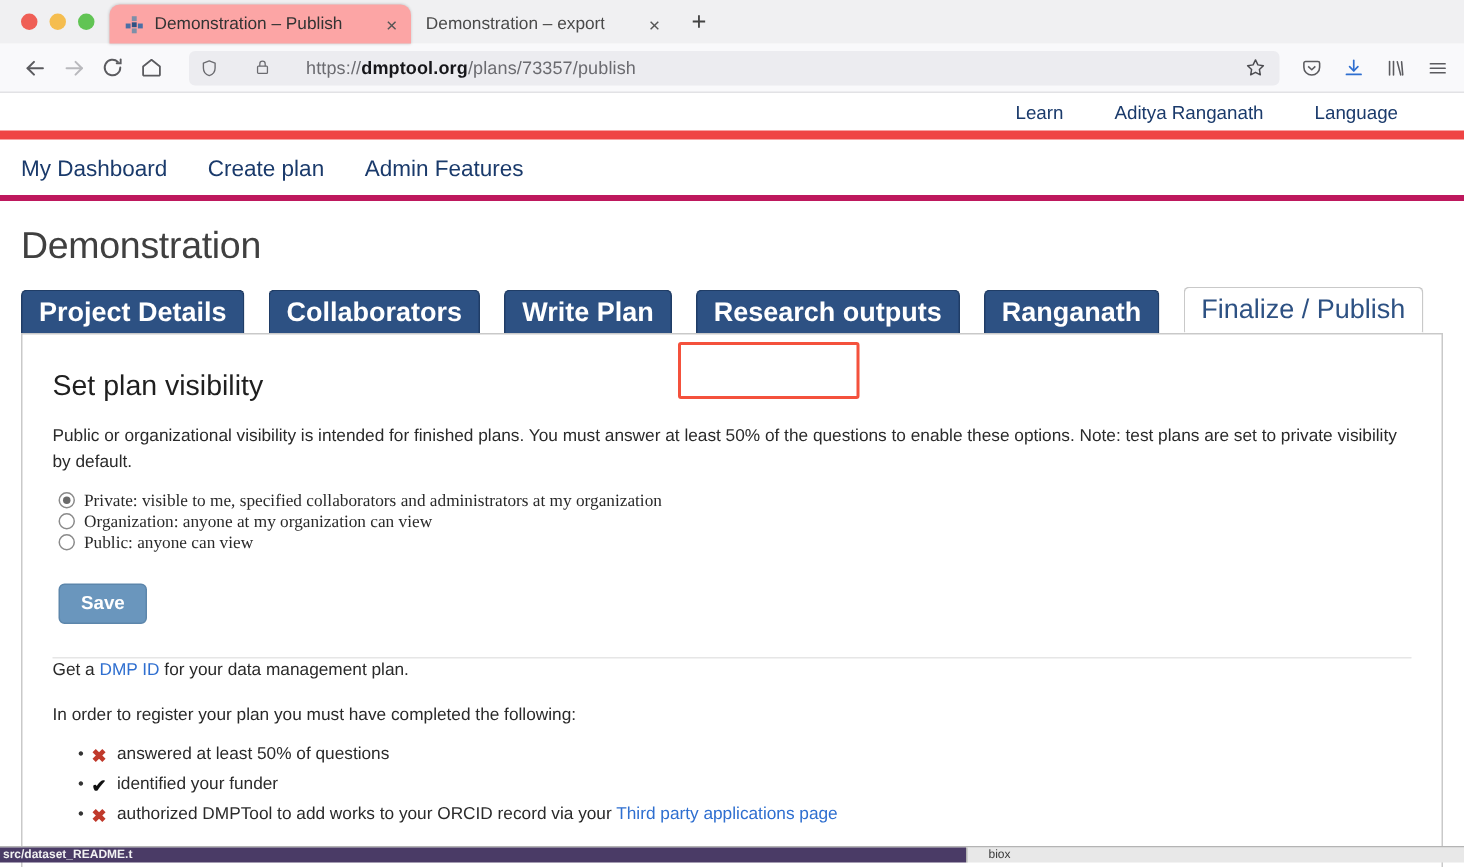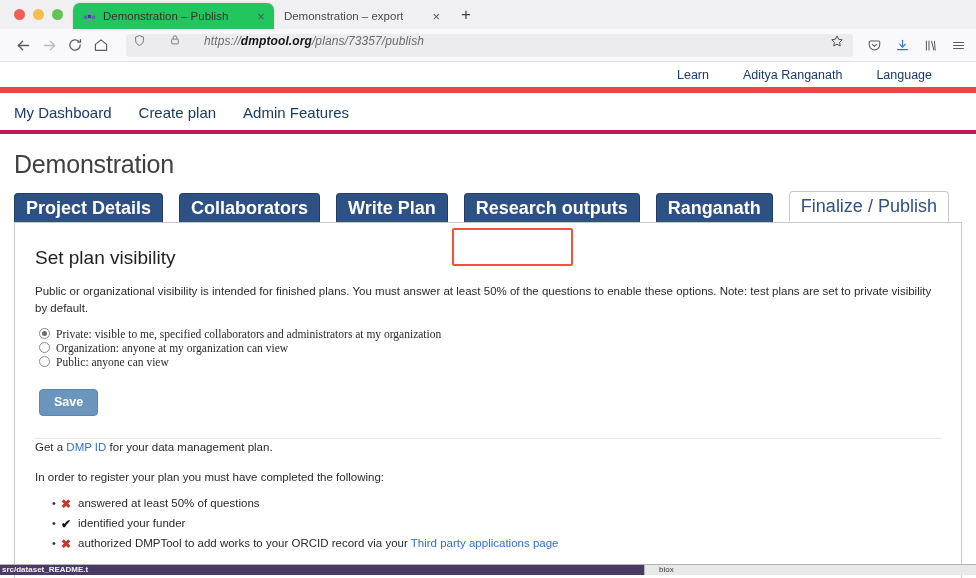--- a/index.html
+++ b/index.html
@@ -32,21 +32,21 @@
     display: flex;
     align-items: center;
     gap: 7px;
     padding: 0 9px 0 10px;
     font-size: 11.5px;
     color: #333;
     border-radius: 7px 7px 0 0;
     position: relative;
     white-space: nowrap;
   }
-  .tab.active { background:#22c55e; box-shadow: 0 0 2px rgba(0,0,0,.18); }
+  .tab.active { background:#fca5a5; box-shadow: 0 0 2px rgba(0,0,0,.18); }
   .tab .favicon {
     width: 13px; height: 13px;
     flex: none;
     display:block;
   }
   .tab .tab-title { max-width: 160px; overflow: hidden; text-overflow: ellipsis; }
   .tab .tab-close { font-size: 13px; color:#555; line-height: 1; margin-left: 22px; cursor:pointer; }
   .tab.inactive { color:#4a4a4a; }
   .newtab { font-size: 17px; color:#444; padding: 0 10px 6px 12px; cursor: pointer; line-height:1; }
 
@@ -66,25 +66,24 @@
     flex: none;
   }
   .navbtn.fwd { color:#b9b9bd; }
   .urlbar {
     flex: 1;
     height: 23px;
     margin: 0 8px 0 12px;
     background: #ececf0;
     border-radius: 4px;
     display:flex;
-    align-items:flex-start;
+    align-items:center;
     padding: 0 7px;
     gap: 23px;
     cursor: text;
-    font-style: italic;
   }
   .urltext { font-size: 12px; color:#6b6b70; letter-spacing: .1px; }
   .urltext b { color:#16161a; font-weight: 700; }
   .star { margin-left:auto; color:#4b4b50; display:flex; align-items:center; padding-right:2px; }
   .navicons { display:flex; align-items:center; gap: 13px; padding-left: 6px; }
   .navicons .ic { color:#5b5b5f; display:flex; align-items:center; cursor:pointer; }
   .navicons .ic.dl { color:#2f6fd0; }
 
   
   .page { position: relative; background:#fff; height: 512px; }

